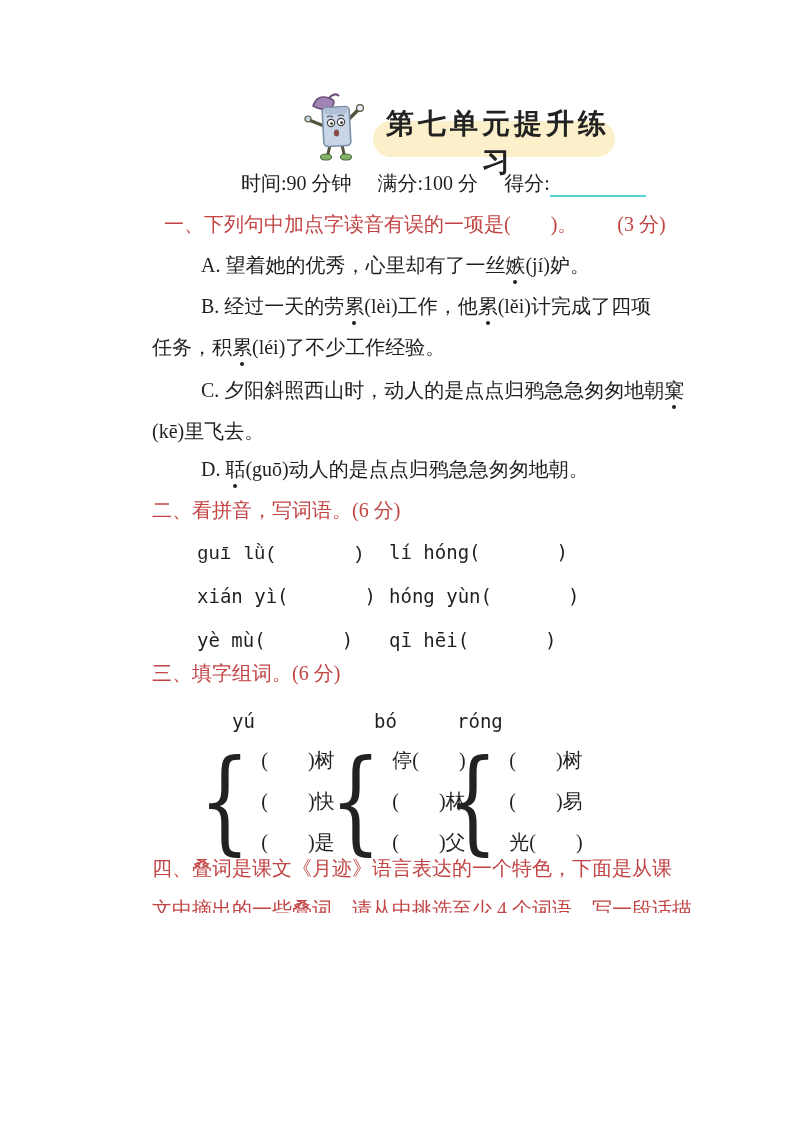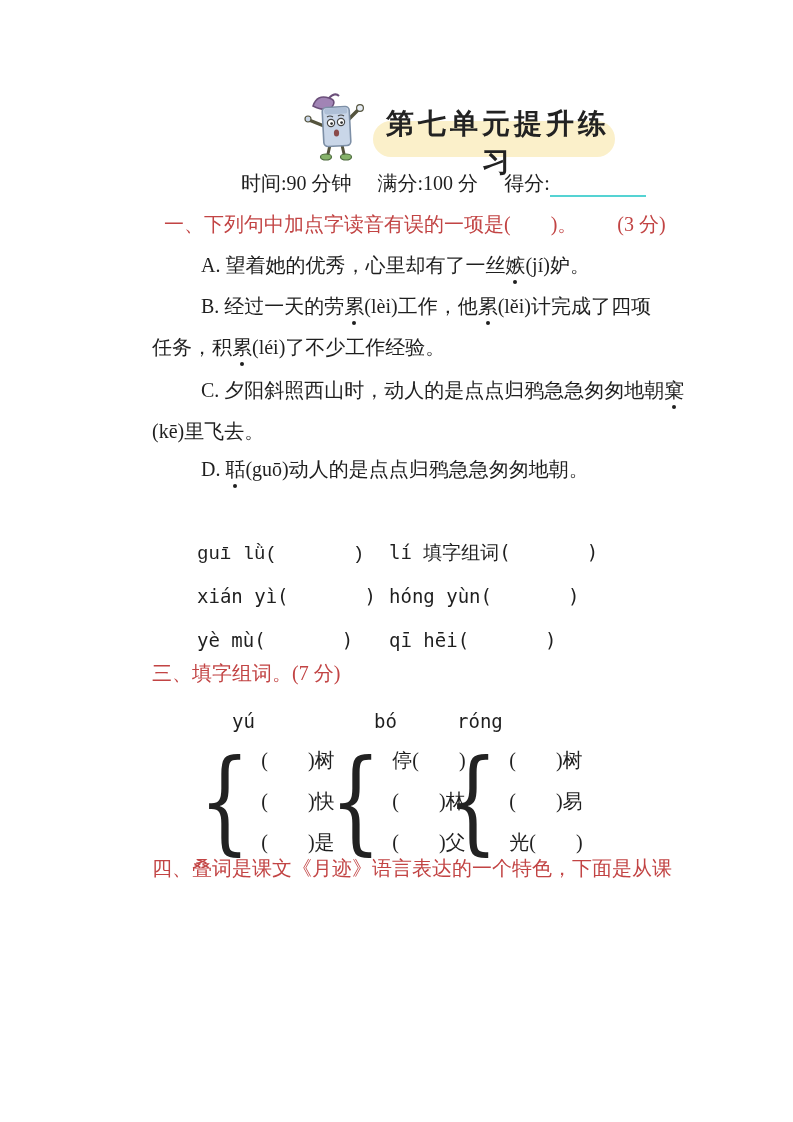--- a/index.html
+++ b/index.html
@@ -108,29 +108,30 @@
   <div class="abs line" style="left:162px;top:293px;"><span>B. 经过一天的劳</span><span class="dot">累</span><span>(lèi)工作，他</span><span class="dot">累</span><span>(lěi)计完成了四项</span></div>
 
   <div class="abs line" style="left:113px;top:334px;"><span>任务，积</span><span class="dot">累</span><span>(léi)了不少工作经验。</span></div>
 
   <div class="abs line" style="left:162px;top:377px;"><span>C. 夕阳斜照西山时，动人的是点点归鸦急急匆匆地朝</span><span class="dot">窠</span></div>
 
   <div class="abs line" style="left:113px;top:418px;">(kē)里飞去。</div>
 
   <div class="abs line" style="left:162px;top:456px;"><span>D. </span><span class="dot">聒</span><span>(guō)动人的是点点归鸦急急匆匆地朝。</span></div>
 
+  <div class="abs line red" style="left:113px;top:497px;">二、看拼音，写词语。(6 分)</div>
 
   <div class="abs mono" style="left:158px;top:540px;font-family:Liberation Mono, monospace;">guī lǜ(　　　　)</div>
-  <div class="abs mono" style="left:350px;top:540px;">lí 填字组词(　　　　)</div>
+  <div class="abs mono" style="left:350px;top:540px;">lí hóng(　　　　)</div>
   <div class="abs mono" style="left:350px;top:584px;">hóng yùn(　　　　)</div>
   <div class="abs mono" style="left:158px;top:584px;">xián yì(　　　　)</div>
   <div class="abs mono" style="left:158px;top:628px;">yè mù(　　　　)</div>
   <div class="abs mono" style="left:350px;top:628px;">qī hēi(　　　　)</div>
 
-  <div class="abs line red" style="left:113px;top:660px;">三、填字组词。(7 分)</div>
+  <div class="abs line red" style="left:113px;top:660px;">三、填字组词。(6 分)</div>
 
   <div class="abs plabel" style="left:193px;top:710px;">yú</div>
   <div class="abs plabel" style="left:335px;top:710px;">bó</div>
   <div class="abs plabel" style="left:418px;top:710px;">róng</div>
 
   <div class="group" style="left:150px;top:740px;">
     <span class="brace">{</span>
     <div>
       <div class="grow">(　　)树</div>
       <div class="grow">(　　)快</div>
@@ -150,15 +151,16 @@
   <div class="group" style="left:398px;top:740px;">
     <span class="brace">{</span>
     <div>
       <div class="grow">(　　)树</div>
       <div class="grow">(　　)易</div>
       <div class="grow">光(　　)</div>
     </div>
   </div>
 
   <div class="abs line red" style="left:113px;top:855px;">四、叠词是课文《月迹》语言表达的一个特色，下面是从课</div>
+  <div class="abs line red" style="left:113px;top:896px;">文中摘出的一些叠词，请从中挑选至少 4 个词语，写一段话描</div>
   <div class="abs line red" style="left:113px;top:937px;">绘一种事物。(4 分)</div>
 
 </div>
 
 </body></html>

